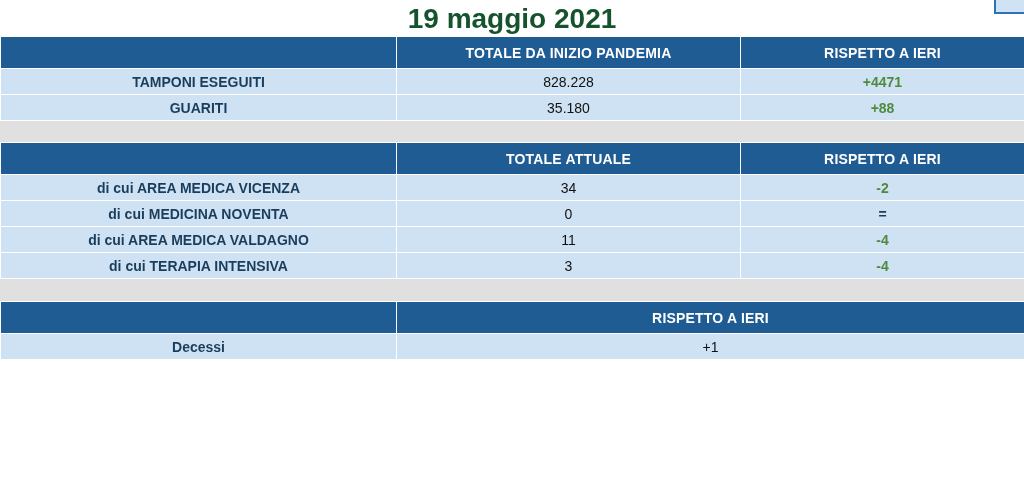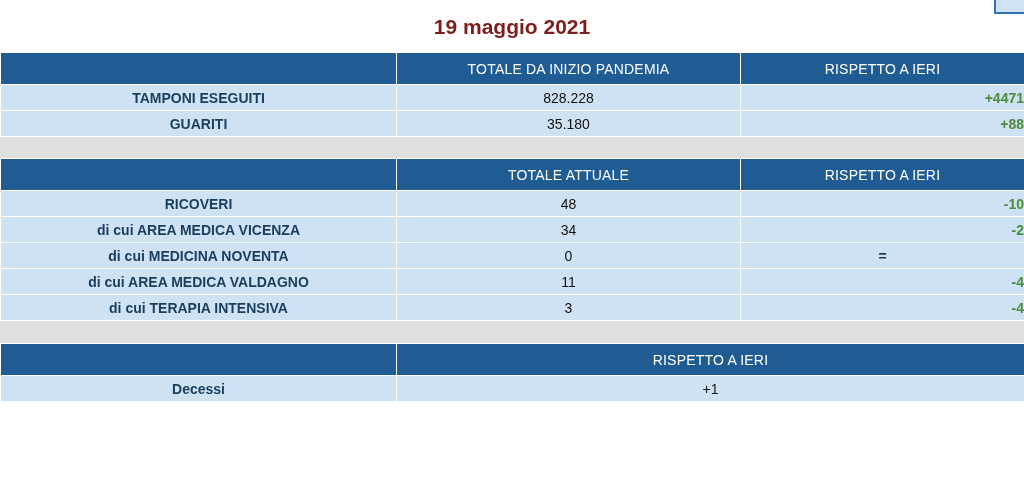--- a/index.html
+++ b/index.html
@@ -14,25 +14,25 @@
     width: 1024px;
     height: 502px;
     background: #ffffff;
     overflow: hidden;
   }
   .header {
     text-align: center;
     padding-top: 2px;
   }
   .header-date {
-    color: #7f1d1d;
-    font-size: 21px;
+    color: #14532d;
+    font-size: 28px;
     font-weight: bold;
     line-height: 26px;
-    margin: 12px;
+    margin: 4px;
   }
   .header-sub {
     color: #111111;
     font-size: 14px;
     font-style: italic;
     line-height: 20px;
     margin: 2px 0 0 0;
   }
   .corner-shape {
     position: absolute;
@@ -49,21 +49,21 @@
     border-collapse: collapse;
     table-layout: fixed;
   }
   table.block col.c1 { width: 396px; }
   table.block col.c2 { width: 344px; }
   table.block col.c3 { width: 284px; }
   .hdr td {
     background: #1f5c94;
     color: #ffffff;
     font-size: 14px;
-    font-weight: normal;
+    font-weight: bold;
     text-align: center;
     height: 32px;
     padding: 0;
     border: 1px solid #ffffff;
     letter-spacing: 0.2px;
   }
   .hdr td.blank {
     background: #1f5c94;
   }
   .row td {
@@ -80,21 +80,21 @@
     color: #1a3d5c;
   }
   .row td.value {
     color: #111111;
     font-weight: normal;
     margin-left: 36px;
   }
   .row td.delta {
     font-weight: bold;
   }
-  .delta.green { color: #4f8a3d; text-align: right; }
+  .delta.green { color: #4f8a3d; }
   .delta.red { color: #e03c3c; }
   .delta.neutral { color: #1a3d5c; }
   .spacer {
     height: 21px;
     background: #e0e0e0;
     width: 1024px;
   }
   .spacer.tall { height: 22px; }
   .deaths-hdr td.wide {
     text-align: center;
@@ -144,25 +144,20 @@
         <col class="c2">
         <col class="c3">
       </colgroup>
     <tbody>
       <tr class="hdr">
         <td class="blank"></td>
         <td>TOTALE ATTUALE</td>
         <td>RISPETTO A IERI</td>
       </tr>
       <tr class="row">
-        <td class="label">RICOVERI</td>
-        <td class="value">48</td>
-        <td class="delta green">-10</td>
-      </tr>
-      <tr class="row">
         <td class="label">di cui AREA MEDICA VICENZA</td>
         <td class="value">34</td>
         <td class="delta green">-2</td>
       </tr>
       <tr class="row">
         <td class="label">di cui MEDICINA NOVENTA</td>
         <td class="value">0</td>
         <td class="delta neutral">=</td>
       </tr>
       <tr class="row">

